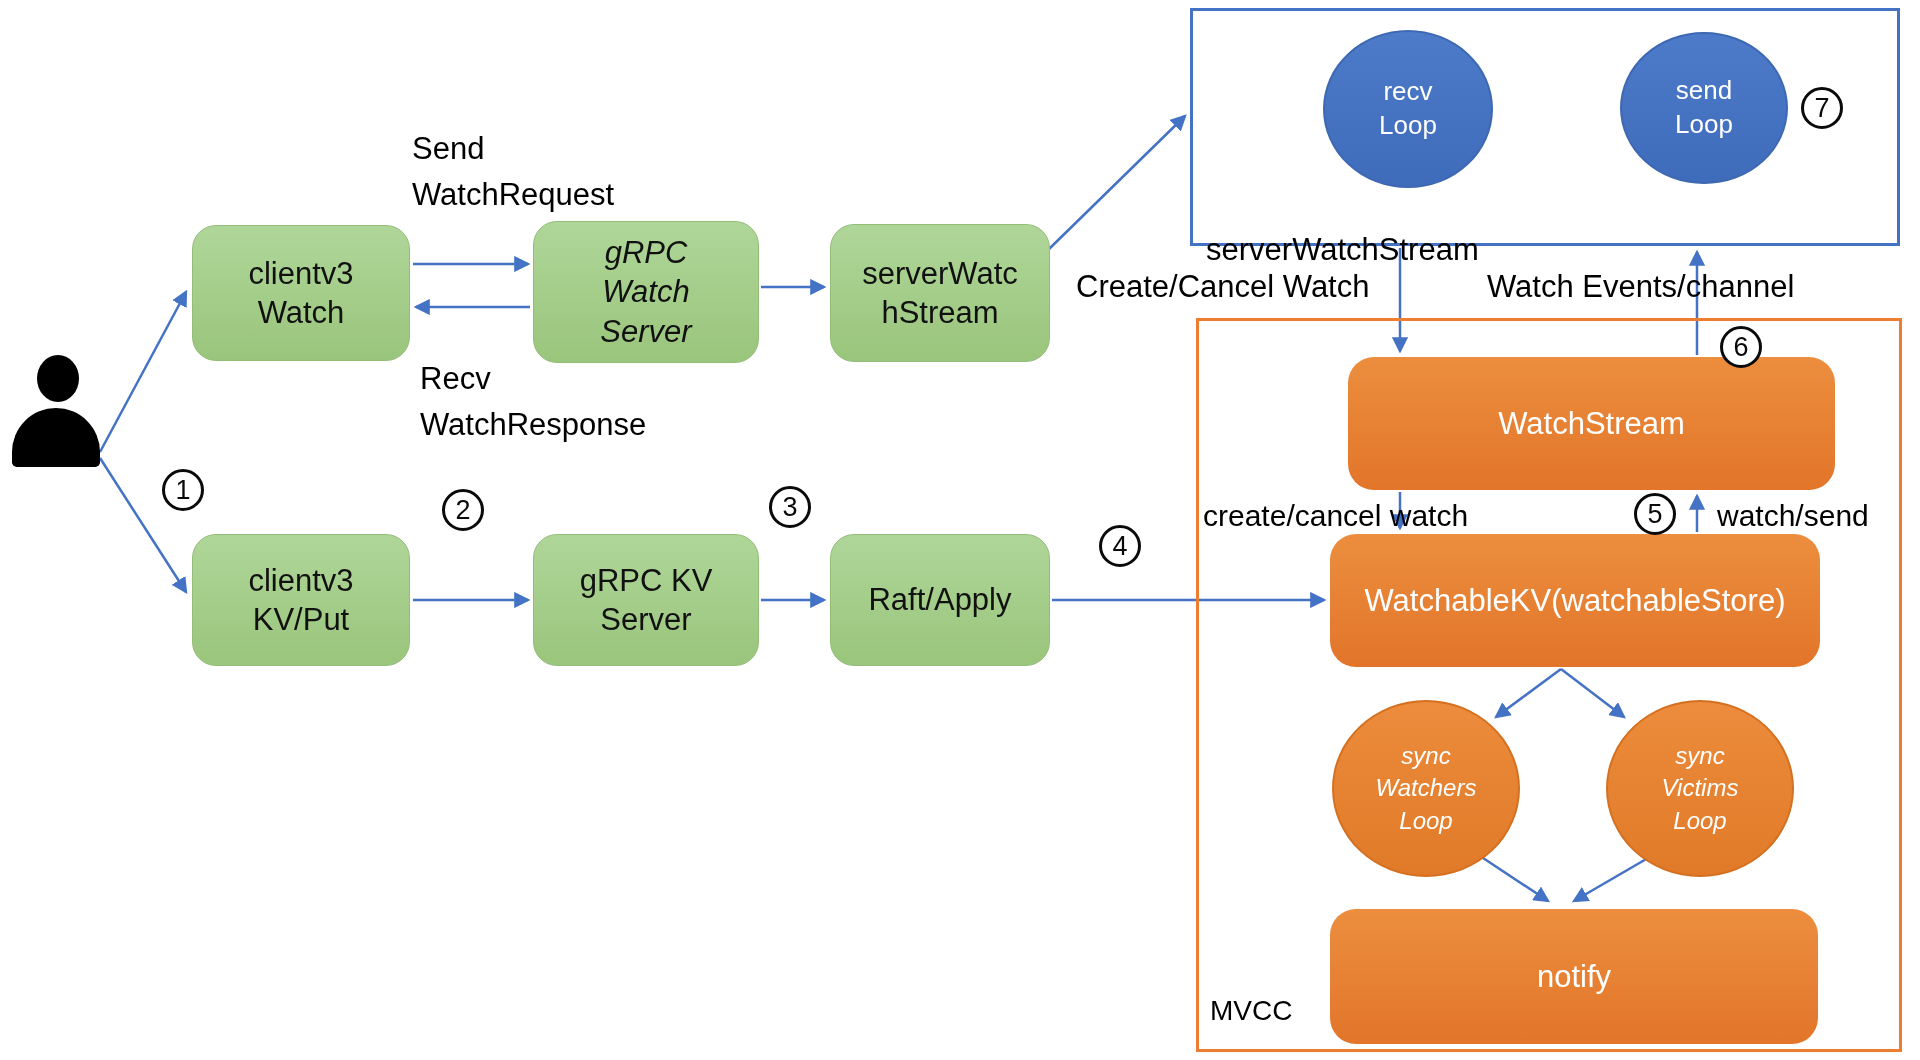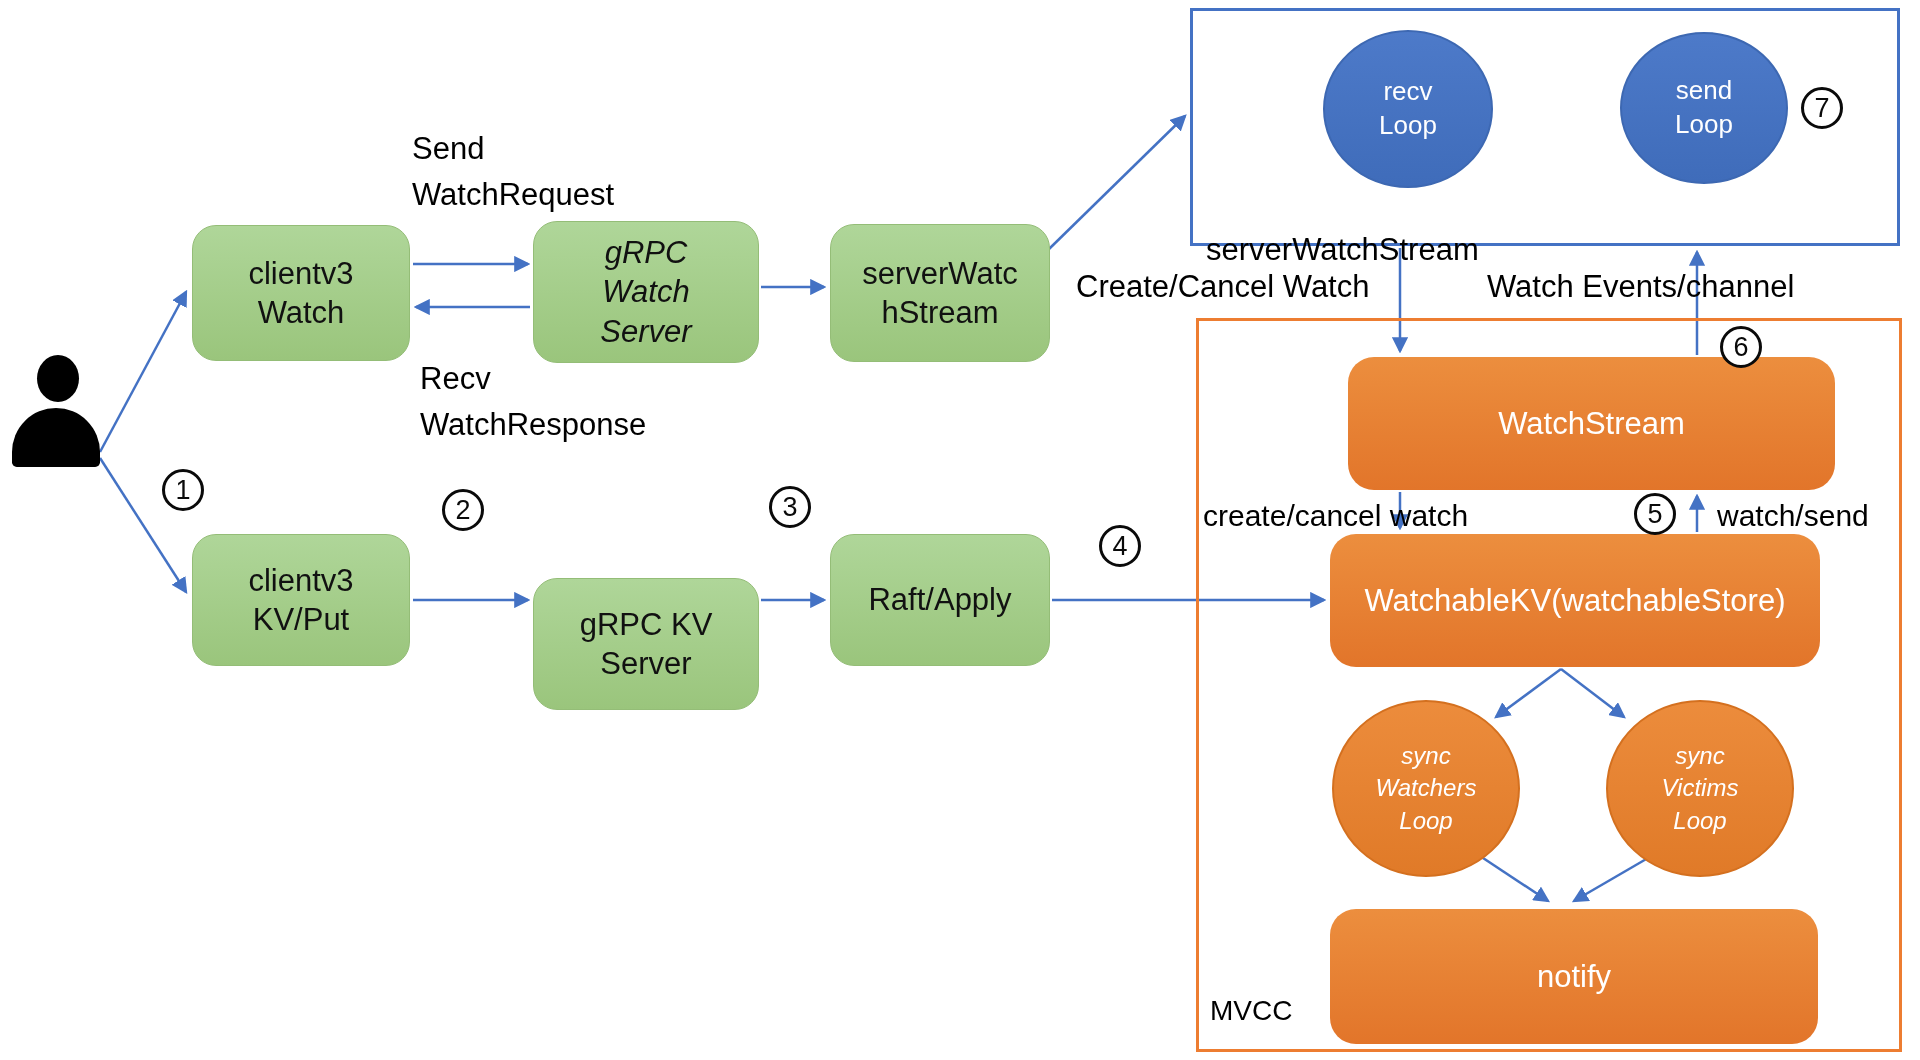--- a/index.html
+++ b/index.html
@@ -113,21 +113,21 @@
 
   <div class="abs gbox pre" style="left:192px;top:225px;width:218px;height:136px;">clientv3
 Watch</div>
   <div class="abs gbox pre" style="left:533px;top:221px;width:226px;height:142px;font-style:italic;">gRPC
 Watch
 Server</div>
   <div class="abs gbox pre" style="left:830px;top:224px;width:220px;height:138px;">serverWatc
 hStream</div>
   <div class="abs gbox pre" style="left:192px;top:534px;width:218px;height:132px;">clientv3
 KV/Put</div>
-  <div class="abs gbox pre" style="left:533px;top:534px;width:226px;height:132px;margin-top:44px;">gRPC KV
+  <div class="abs gbox pre" style="left:533px;top:534px;width:226px;height:132px;">gRPC KV
 Server</div>
   <div class="abs gbox pre" style="left:830px;top:534px;width:220px;height:132px;">Raft/Apply</div>
 
   <div class="abs lbl pre" style="left:412px;top:126px;">Send
 WatchRequest</div>
   <div class="abs lbl pre" style="left:420px;top:356px;">Recv
 WatchResponse</div>
 
   <div class="abs grp-blue" style="left:1190px;top:8px;width:710px;height:238px;"></div>
   <div class="abs bell pre" style="left:1323px;top:30px;width:170px;height:158px;">recv

